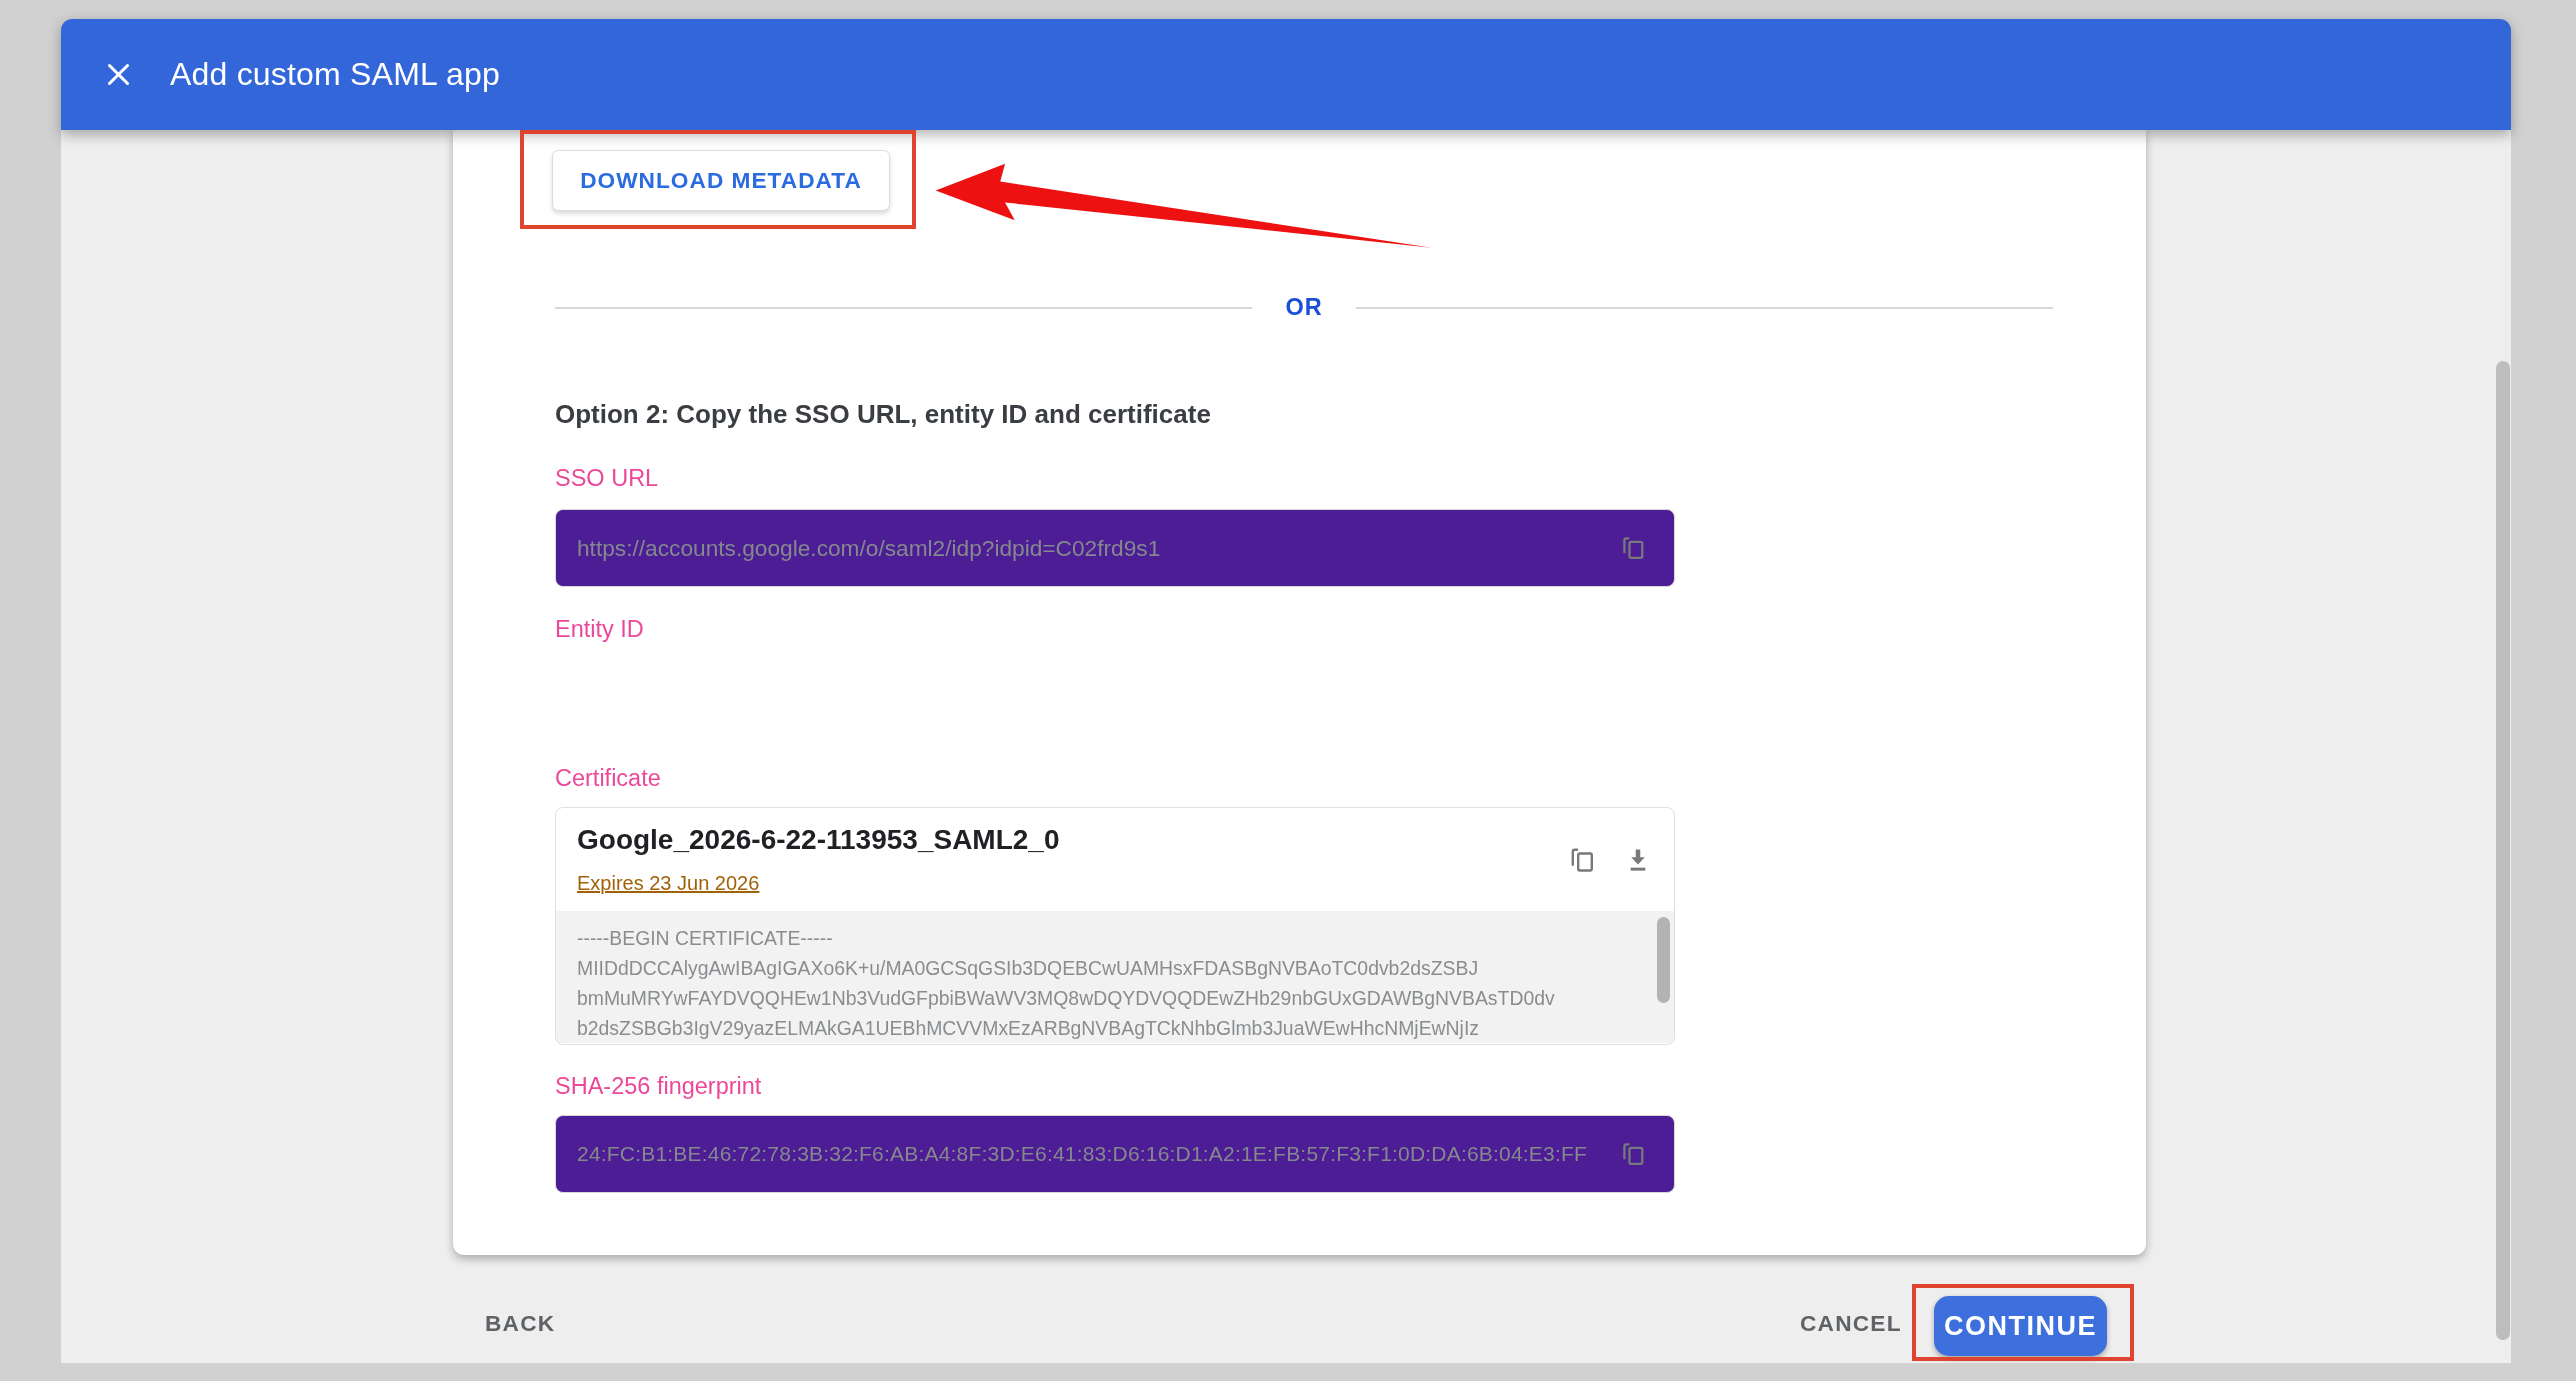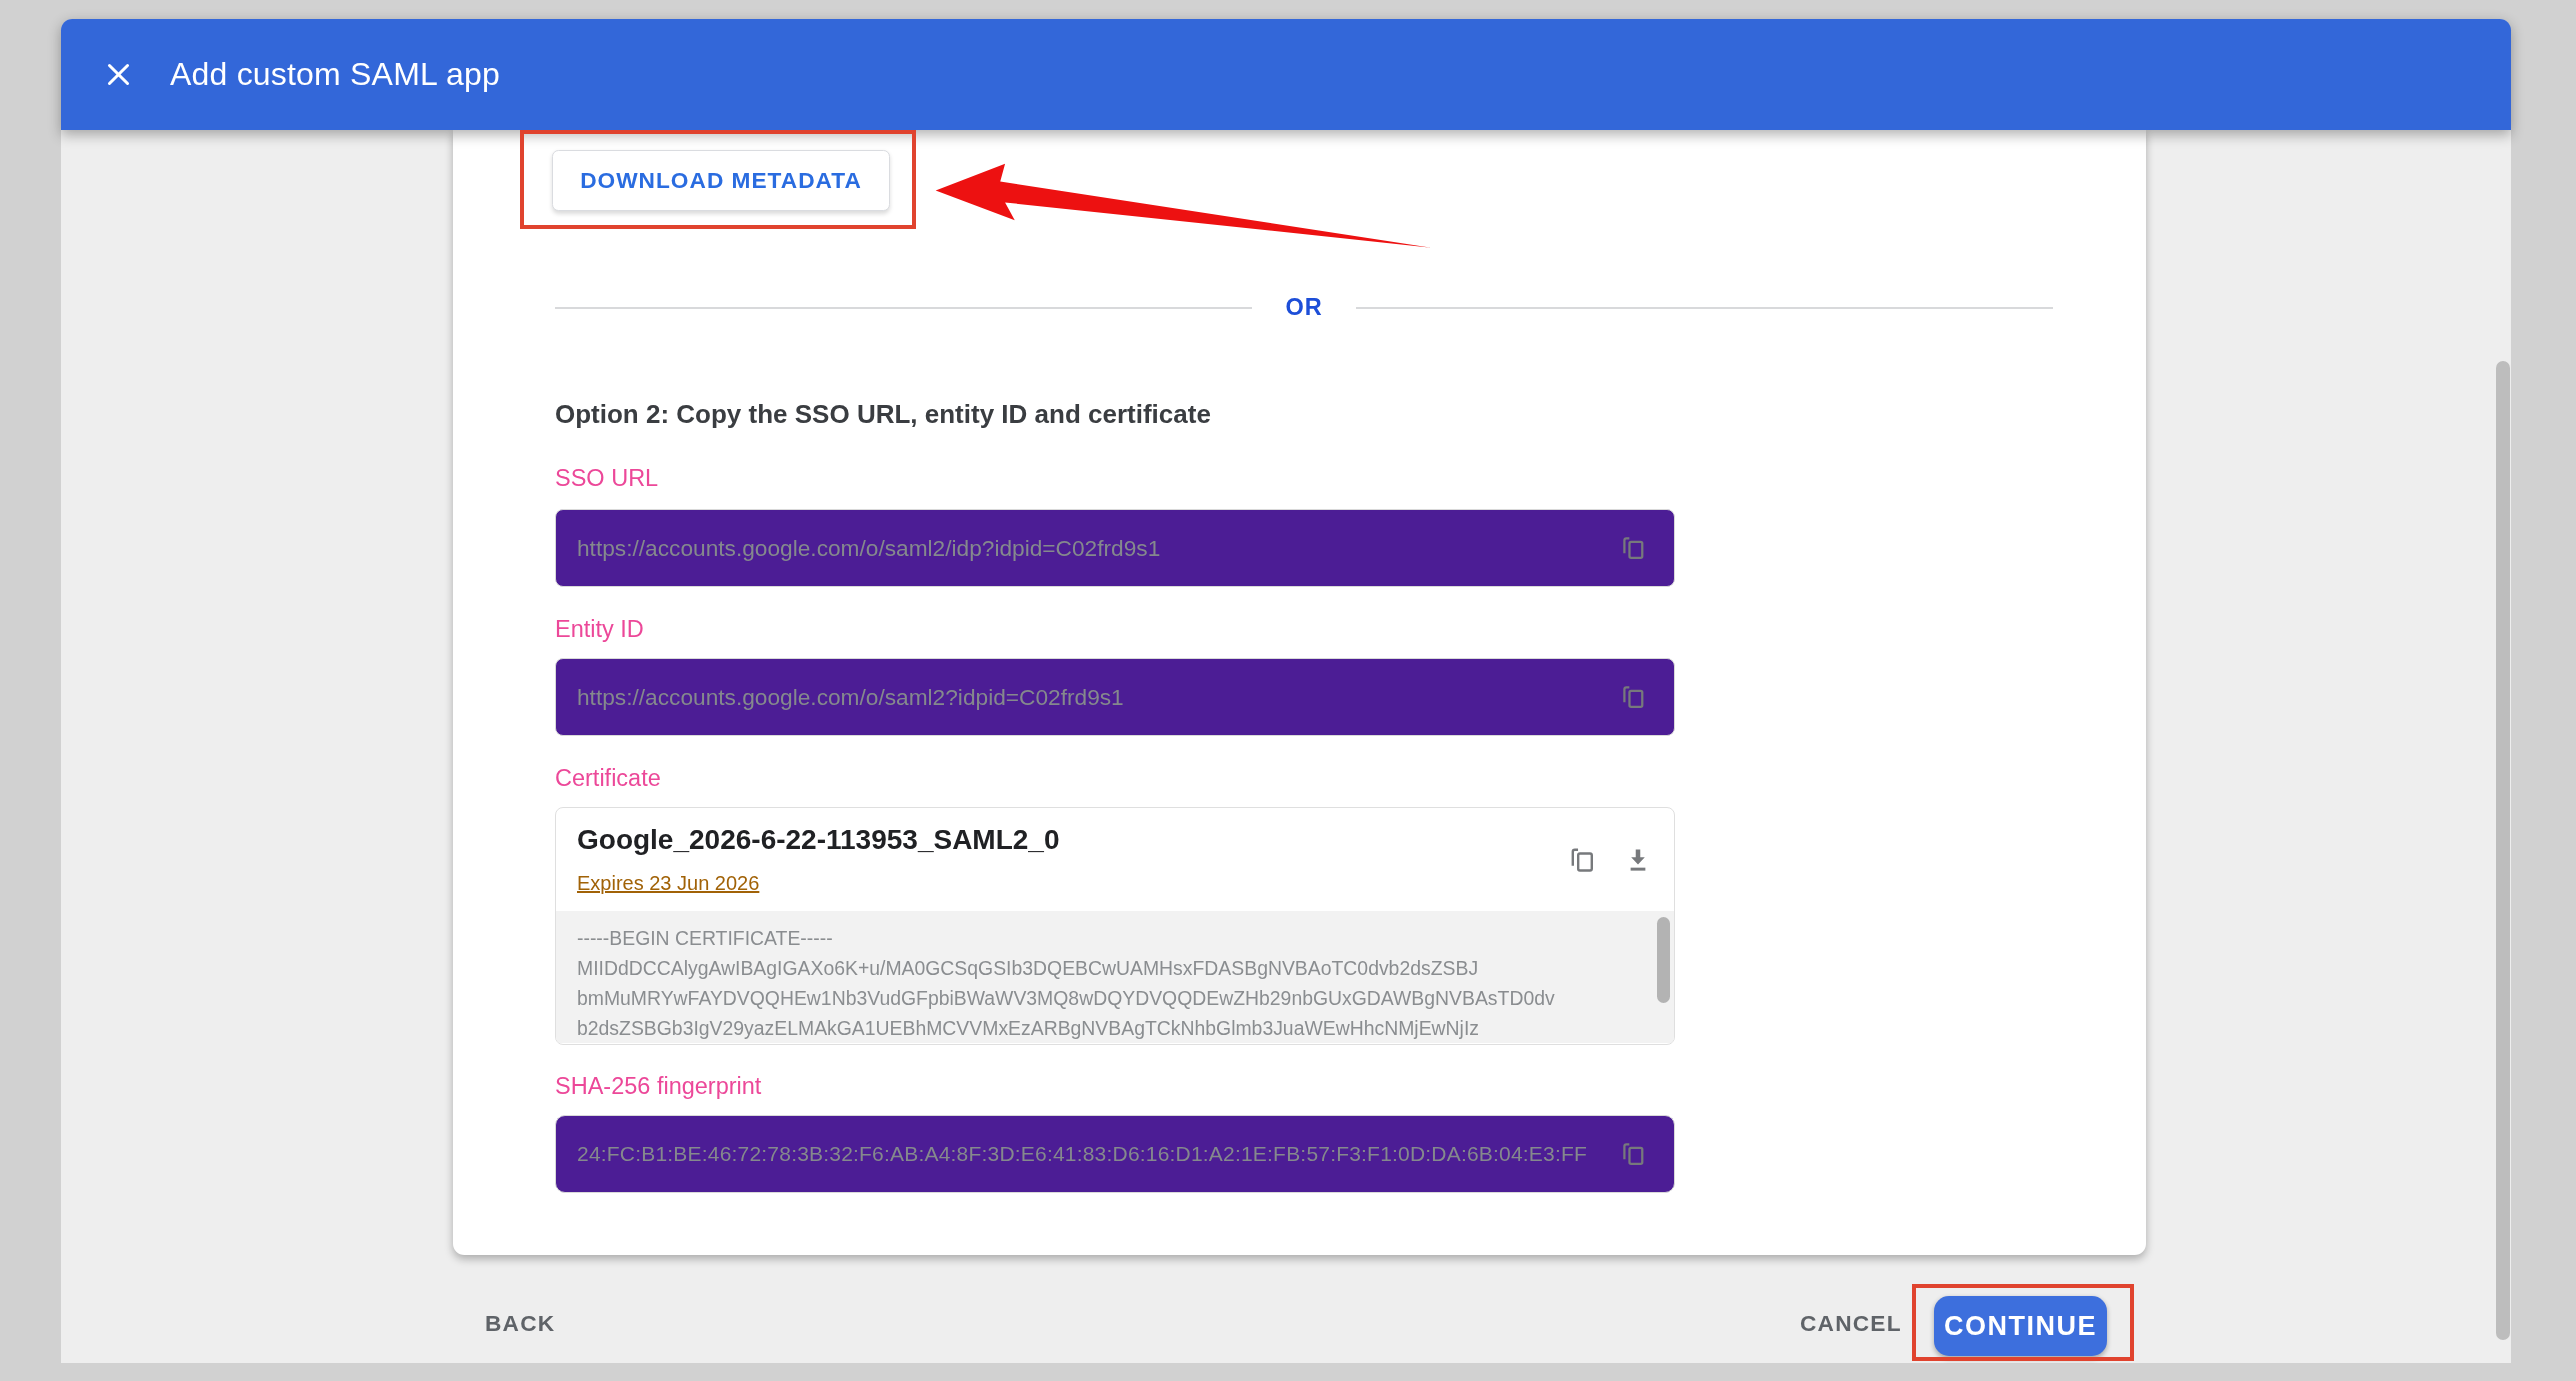--- a/index.html
+++ b/index.html
@@ -41,21 +41,21 @@
   .fld-label { position:absolute; left:102px; font-size:23.5px; color:#ec4899; }
   .lbl-sso  { top:335px; }
   .lbl-ent  { top:486px; }
   .lbl-cert { top:635px; }
   .lbl-sha  { top:943px; }
 
   .field { position:absolute; left:102px; width:1120px; height:78px;
            background:#4c1d95; border:1.6px solid #d9d9d9; border-radius:8px;
            display:flex; align-items:center; justify-content:space-between;
            padding:0 22.7px 0 21px; }
-  .f-sso { top:379px; } .f-ent { top:528px; } .f-sha { top:985px;border-radius:10px; }
+  .f-sso { top:379px; } .f-ent { top:528px; } .f-sha { top:985px; }
   .field-value { color:#85898d; font-size:22.7px; white-space:nowrap; overflow:hidden; }
   .f-sha .field-value { font-size:21px; letter-spacing:0.2px; }
 
   .icon-btn { width:34px; height:34px; color:#77797c; flex:0 0 auto; cursor:pointer;
               display:flex; align-items:center; justify-content:center; }
 
   
   .cert-card { position:absolute; left:102px; top:677px; width:1120px; height:238px;
                background:#ffffff; border:1.6px solid #dfdfdf; border-radius:8px; overflow:hidden; }
   .cert-head { height:103px; display:flex; align-items:center; justify-content:space-between;
@@ -123,29 +123,20 @@
         <span class="field-value">https://accounts.google.com/o/saml2/idp?idpid=C02frd9s1</span>
         <span class="icon-btn">
           <svg width="32" height="32" viewBox="0 0 24 24" fill="none" stroke="currentColor" stroke-width="1.7">
               <path d="M8.5 4.8 H6.2 Q4.8 4.8 4.8 6.2 V16"></path>
               <rect x="8.6" y="7.4" width="9.6" height="12" rx="1.2"></rect>
             </svg>
         </span>
       </div>
 
       <div class="fld-label lbl-ent">Entity ID</div>
-      <div class="field f-ent">
-        <span class="field-value">https://accounts.google.com/o/saml2?idpid=C02frd9s1</span>
-        <span class="icon-btn">
-          <svg width="32" height="32" viewBox="0 0 24 24" fill="none" stroke="currentColor" stroke-width="1.7">
-              <path d="M8.5 4.8 H6.2 Q4.8 4.8 4.8 6.2 V16"></path>
-              <rect x="8.6" y="7.4" width="9.6" height="12" rx="1.2"></rect>
-            </svg>
-        </span>
-      </div>
 
       <div class="fld-label lbl-cert">Certificate</div>
       <div class="cert-card">
         <div class="cert-head">
           <div>
             <div class="cert-name">Google_2026-6-22-113953_SAML2_0</div>
             <div class="cert-expiry">Expires 23 Jun 2026</div>
           </div>
           <div class="cert-icons">
             <span class="icon-btn">

